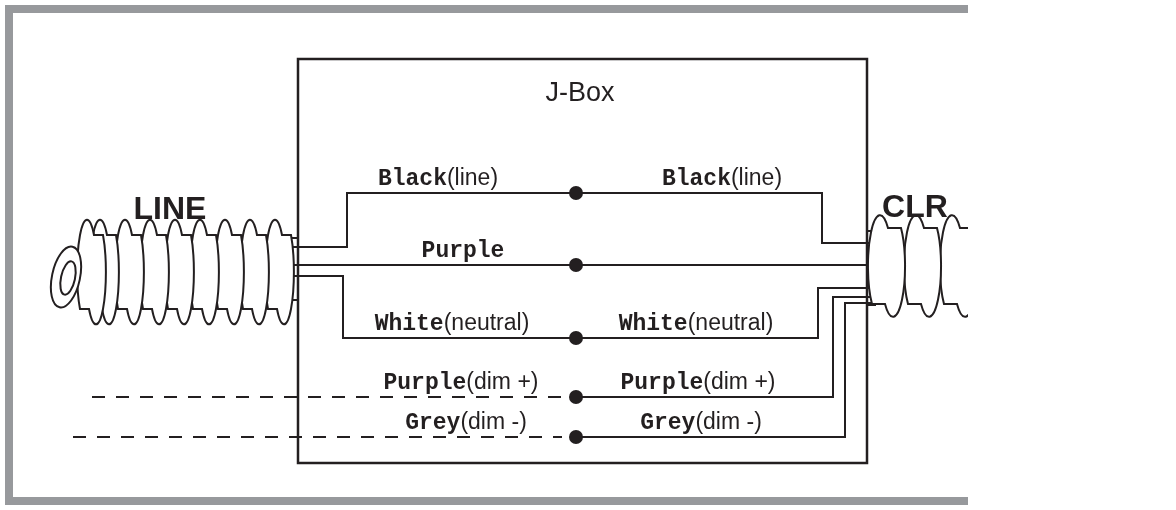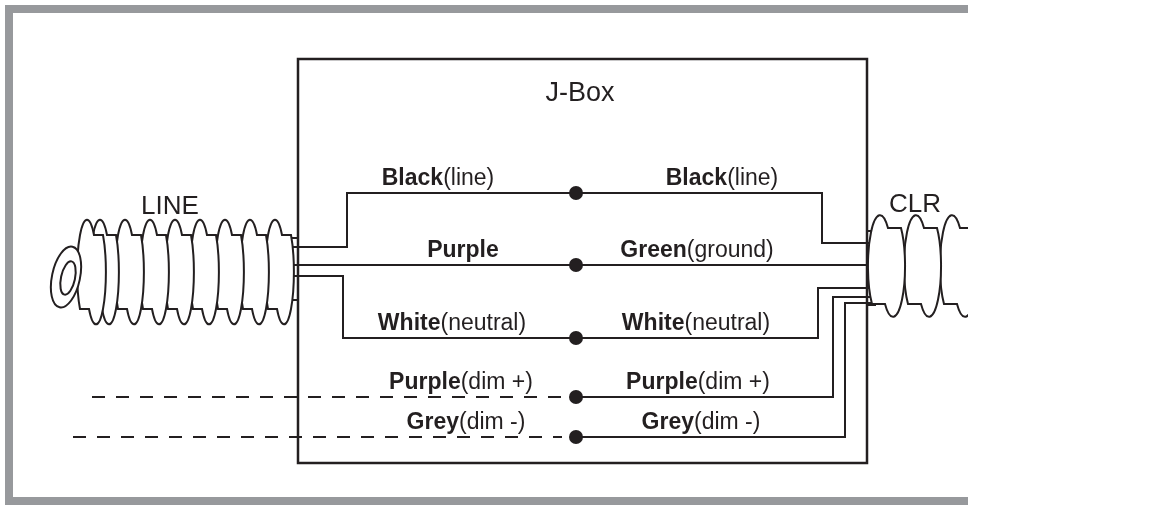--- a/index.html
+++ b/index.html
@@ -2,24 +2,24 @@
 <html><head>
 <meta charset="utf-8">
 <style>
   html,body{margin:0;padding:0;background:#ffffff;}
   #stage{
     position:relative;width:968px;height:510px;background:#ffffff;overflow:hidden;
     font-family:"Liberation Sans", sans-serif;color:#231f20;
   }
   #stage svg{position:absolute;left:0;top:0;}
   .lbl{position:absolute;white-space:nowrap;color:#231f20;}
-  .cable-lbl{font-size:26px;font-weight:400;transform:translateX(-50%);}
+  .cable-lbl{font-size:32px;font-weight:700;transform:translateX(-50%);}
   .title-lbl{font-size:27px;font-weight:400;transform:translateX(-50%);}
   .wire-lbl{font-size:23px;transform:translateX(-50%);}
-  .wire-lbl b{font-weight:700;}
+  .wire-lbl b{font-weight:700;font-family:Liberation Mono, monospace;}
   .wire-lbl .note{font-weight:400;}
   .wire-lbl .note:empty{display:none;margin:0;}
 </style>
 </head>
 <body>
 
 <div id="stage">
 
   <svg width="1176" height="510" viewBox="0 0 1176 510">
 
@@ -84,21 +84,20 @@
   </svg>
 
   <div class="lbl title-lbl" style="left:580px;top:77px">J-Box</div>
   <div class="lbl cable-lbl" style="left:170px;top:190px">LINE</div>
   <div class="lbl cable-lbl" style="left:915px;top:188px">CLR</div>
 
   <div class="lbl wire-lbl" style="left:438px;top:164px"><b>Black</b><span class="note">(line)</span></div>
   <div class="lbl wire-lbl" style="left:722px;top:164px"><b>Black</b><span class="note">(line)</span></div>
 
   <div class="lbl wire-lbl" style="left:463px;top:236px"><b>Purple</b></div>
-  <div class="lbl wire-lbl" style="left:697px;top:236px"><b>Green</b><span class="note">(ground)</span></div>
 
   <div class="lbl wire-lbl" style="left:452px;top:309px"><b>White</b><span class="note">(neutral)</span></div>
   <div class="lbl wire-lbl" style="left:696px;top:309px"><b>White</b><span class="note">(neutral)</span></div>
 
   <div class="lbl wire-lbl" style="left:461px;top:368px"><b>Purple</b><span class="note">(dim +)</span></div>
   <div class="lbl wire-lbl" style="left:698px;top:368px"><b>Purple</b><span class="note">(dim +)</span></div>
 
   <div class="lbl wire-lbl" style="left:466px;top:408px"><b>Grey</b><span class="note">(dim -)</span></div>
   <div class="lbl wire-lbl" style="left:701px;top:408px"><b>Grey</b><span class="note">(dim -)</span></div>
 

